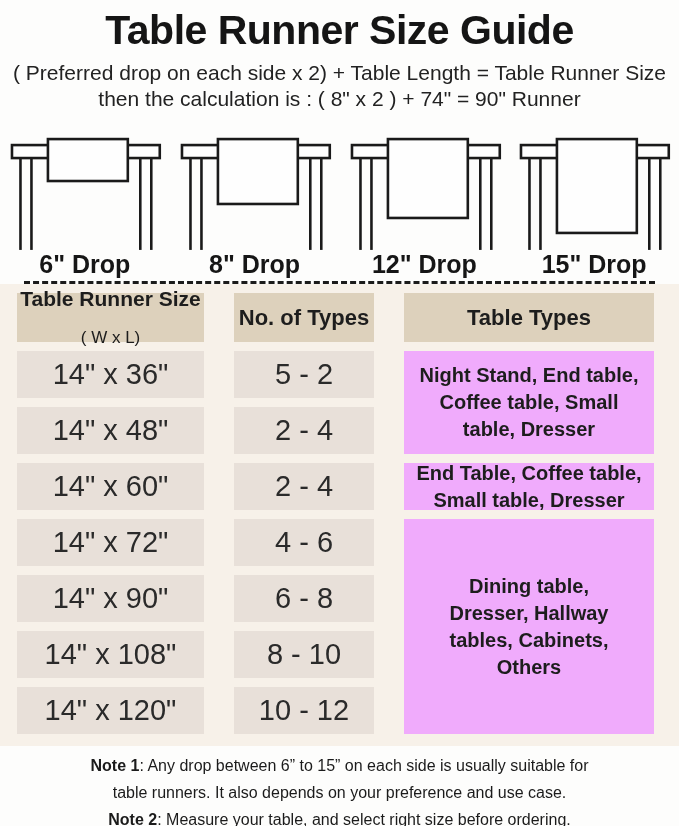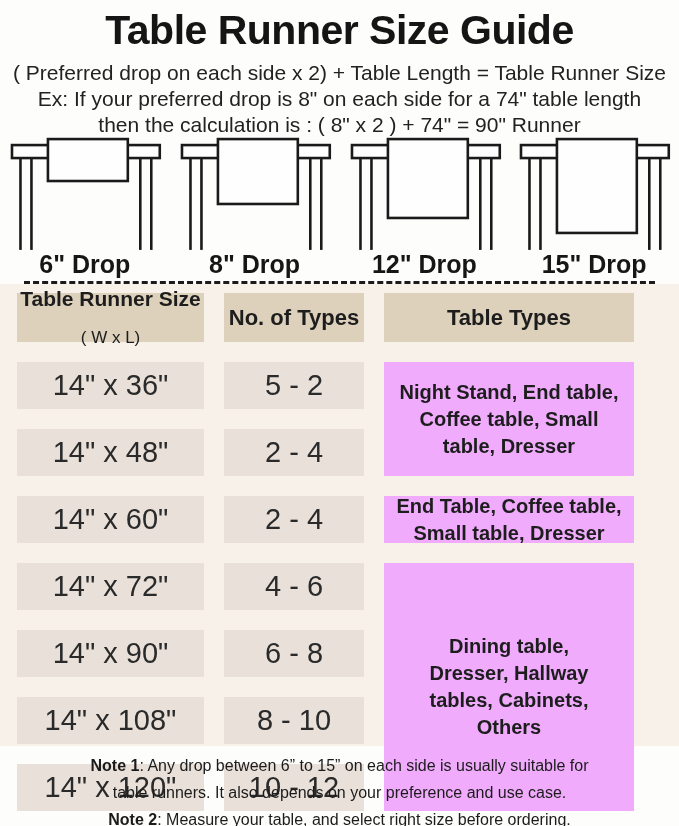--- a/index.html
+++ b/index.html
@@ -53,21 +53,20 @@
     height: 462px;
     background: #f7f1e9;
     padding: 9px 0 0 17px;
   }
   .size-grid {
     display: grid;
     grid-template-columns: 187px 140px 250px;
     grid-template-rows: 49px repeat(7, 47px);
     column-gap: 30px;
     row-gap: 9px;
-    gap: 20px;
   }
   .cell {
     display: flex;
     flex-direction: column;
     align-items: center;
     justify-content: center;
     text-align: center;
   }
   .hdr { background: #ddd1bc; font-weight: 700; font-size: 22px; color: #1d1d1d; }
   .hdr .sub { font-weight: 400; font-size: 17px; margin-top: 16px; }
@@ -110,21 +109,20 @@
   .diagram-line { stroke: #1a1a1a; stroke-width: 2.6; }
 </style>
 </head>
 <body>
 
 <div class="page">
 
   <div class="head-block">
     <h1>Table Runner Size Guide</h1>
     <p class="formula">( Preferred drop on each side x 2) + Table Length = Table Runner Size</p>
-    <p>Ex: If your preferred drop is 8" on each side for a 74" table length</p>
     <p>then the calculation is : ( 8" x 2 ) + 74" = 90" Runner</p>
   </div>
 
   <div class="illos">
     <div class="illo">
       <svg viewBox="0 0 170 115" width="100%" height="115">
         <line class="diagram-line" x1="20.5" y1="22" x2="20.5" y2="115"></line>
         <line class="diagram-line" x1="31.5" y1="22" x2="31.5" y2="115"></line>
         <line class="diagram-line" x1="140.5" y1="22" x2="140.5" y2="115"></line>
         <line class="diagram-line" x1="151.5" y1="22" x2="151.5" y2="115"></line>

